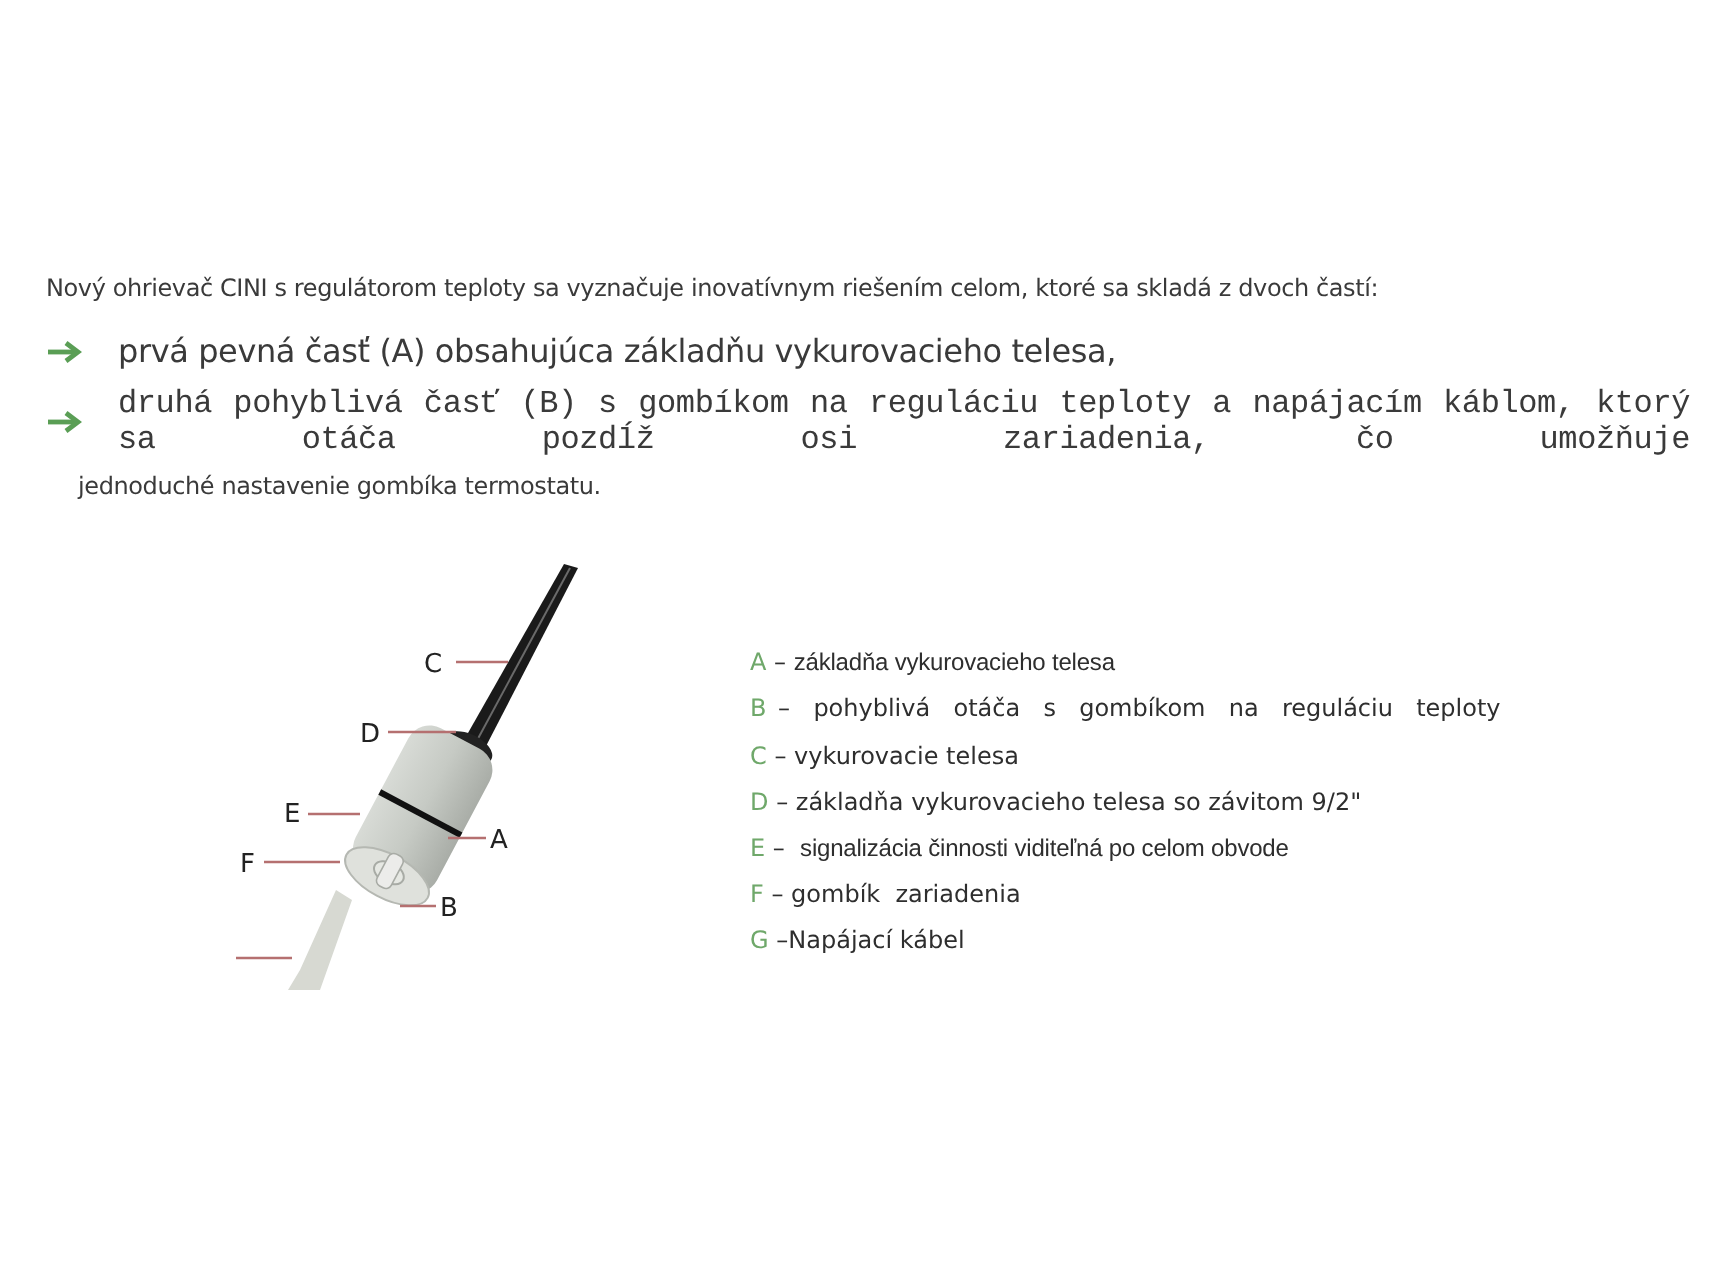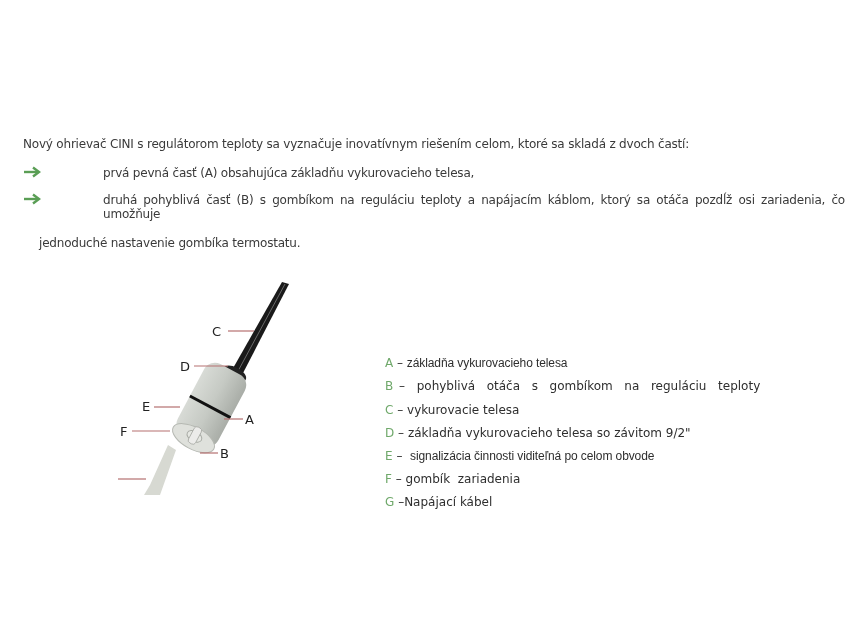--- a/index.html
+++ b/index.html
@@ -1,29 +1,29 @@
 <!DOCTYPE html>
 <html><head>
   <meta charset="utf-8">
   <style>
     html, body { margin: 0; padding: 0; }
     body {
       width: 860px; height: 640px; background: #ffffff; position: relative; overflow: hidden;
       font-family: "DejaVu Sans", "Liberation Sans", sans-serif; color: #3a3a3a;
     }
     .intro { position: absolute; left: 23px; top: 137px; font-size: 12px; letter-spacing: -0.2px; }
-    .bullet { position: absolute; left: 23px; font-size: 12px; letter-spacing: -0.2px; display: flex; align-items: flex-start; gap: 44px; }
+    .bullet { position: absolute; left: 23px; font-size: 16px; letter-spacing: -0.2px; display: flex; align-items: center; }
     .bullet .arrow { width: 20px; height: 12px; margin-right: 16px; display: inline-block; }
     .b1 { top: 166px; }
     .b2 { top: 193px; width: 822px; }
-    .b2 .txt { flex: 1; text-align: justify; text-align-last: justify; }
+    .b2 .txt { flex: 1; text-align: justify; text-align-last: justify; font-family: Liberation Mono, monospace; }
     .cont { position: absolute; left: 23px; top: 220px; font-size: 12px; letter-spacing: -0.2px; }
     .diagram { position: absolute; left: 110px; top: 280px; width: 190px; height: 215px; }
     .legend { position: absolute; left: 371px; top: 324px; }
-    .legend .row { position: absolute; left: 14px; white-space: nowrap; font-size: 12px; color: #2e2e2e; margin-top: 32px; }
+    .legend .row { position: absolute; left: 4px; white-space: nowrap; font-size: 12px; color: #2e2e2e; }
     .legend .key { color: #6fa86a; }
     .legend .narrow { font-family: "Liberation Sans", sans-serif; font-size: 12px; letter-spacing: -0.1px; }
   </style>
 </head>
 <body>
 
 <p class="intro" style="margin:0">Nový ohrievač CINI s regulátorom teploty sa vyznačuje inovatívnym riešením celom, ktoré sa skladá z dvoch častí:</p>
 
 <div class="bullet b1">
   <svg class="arrow" viewBox="0 0 20 12">

